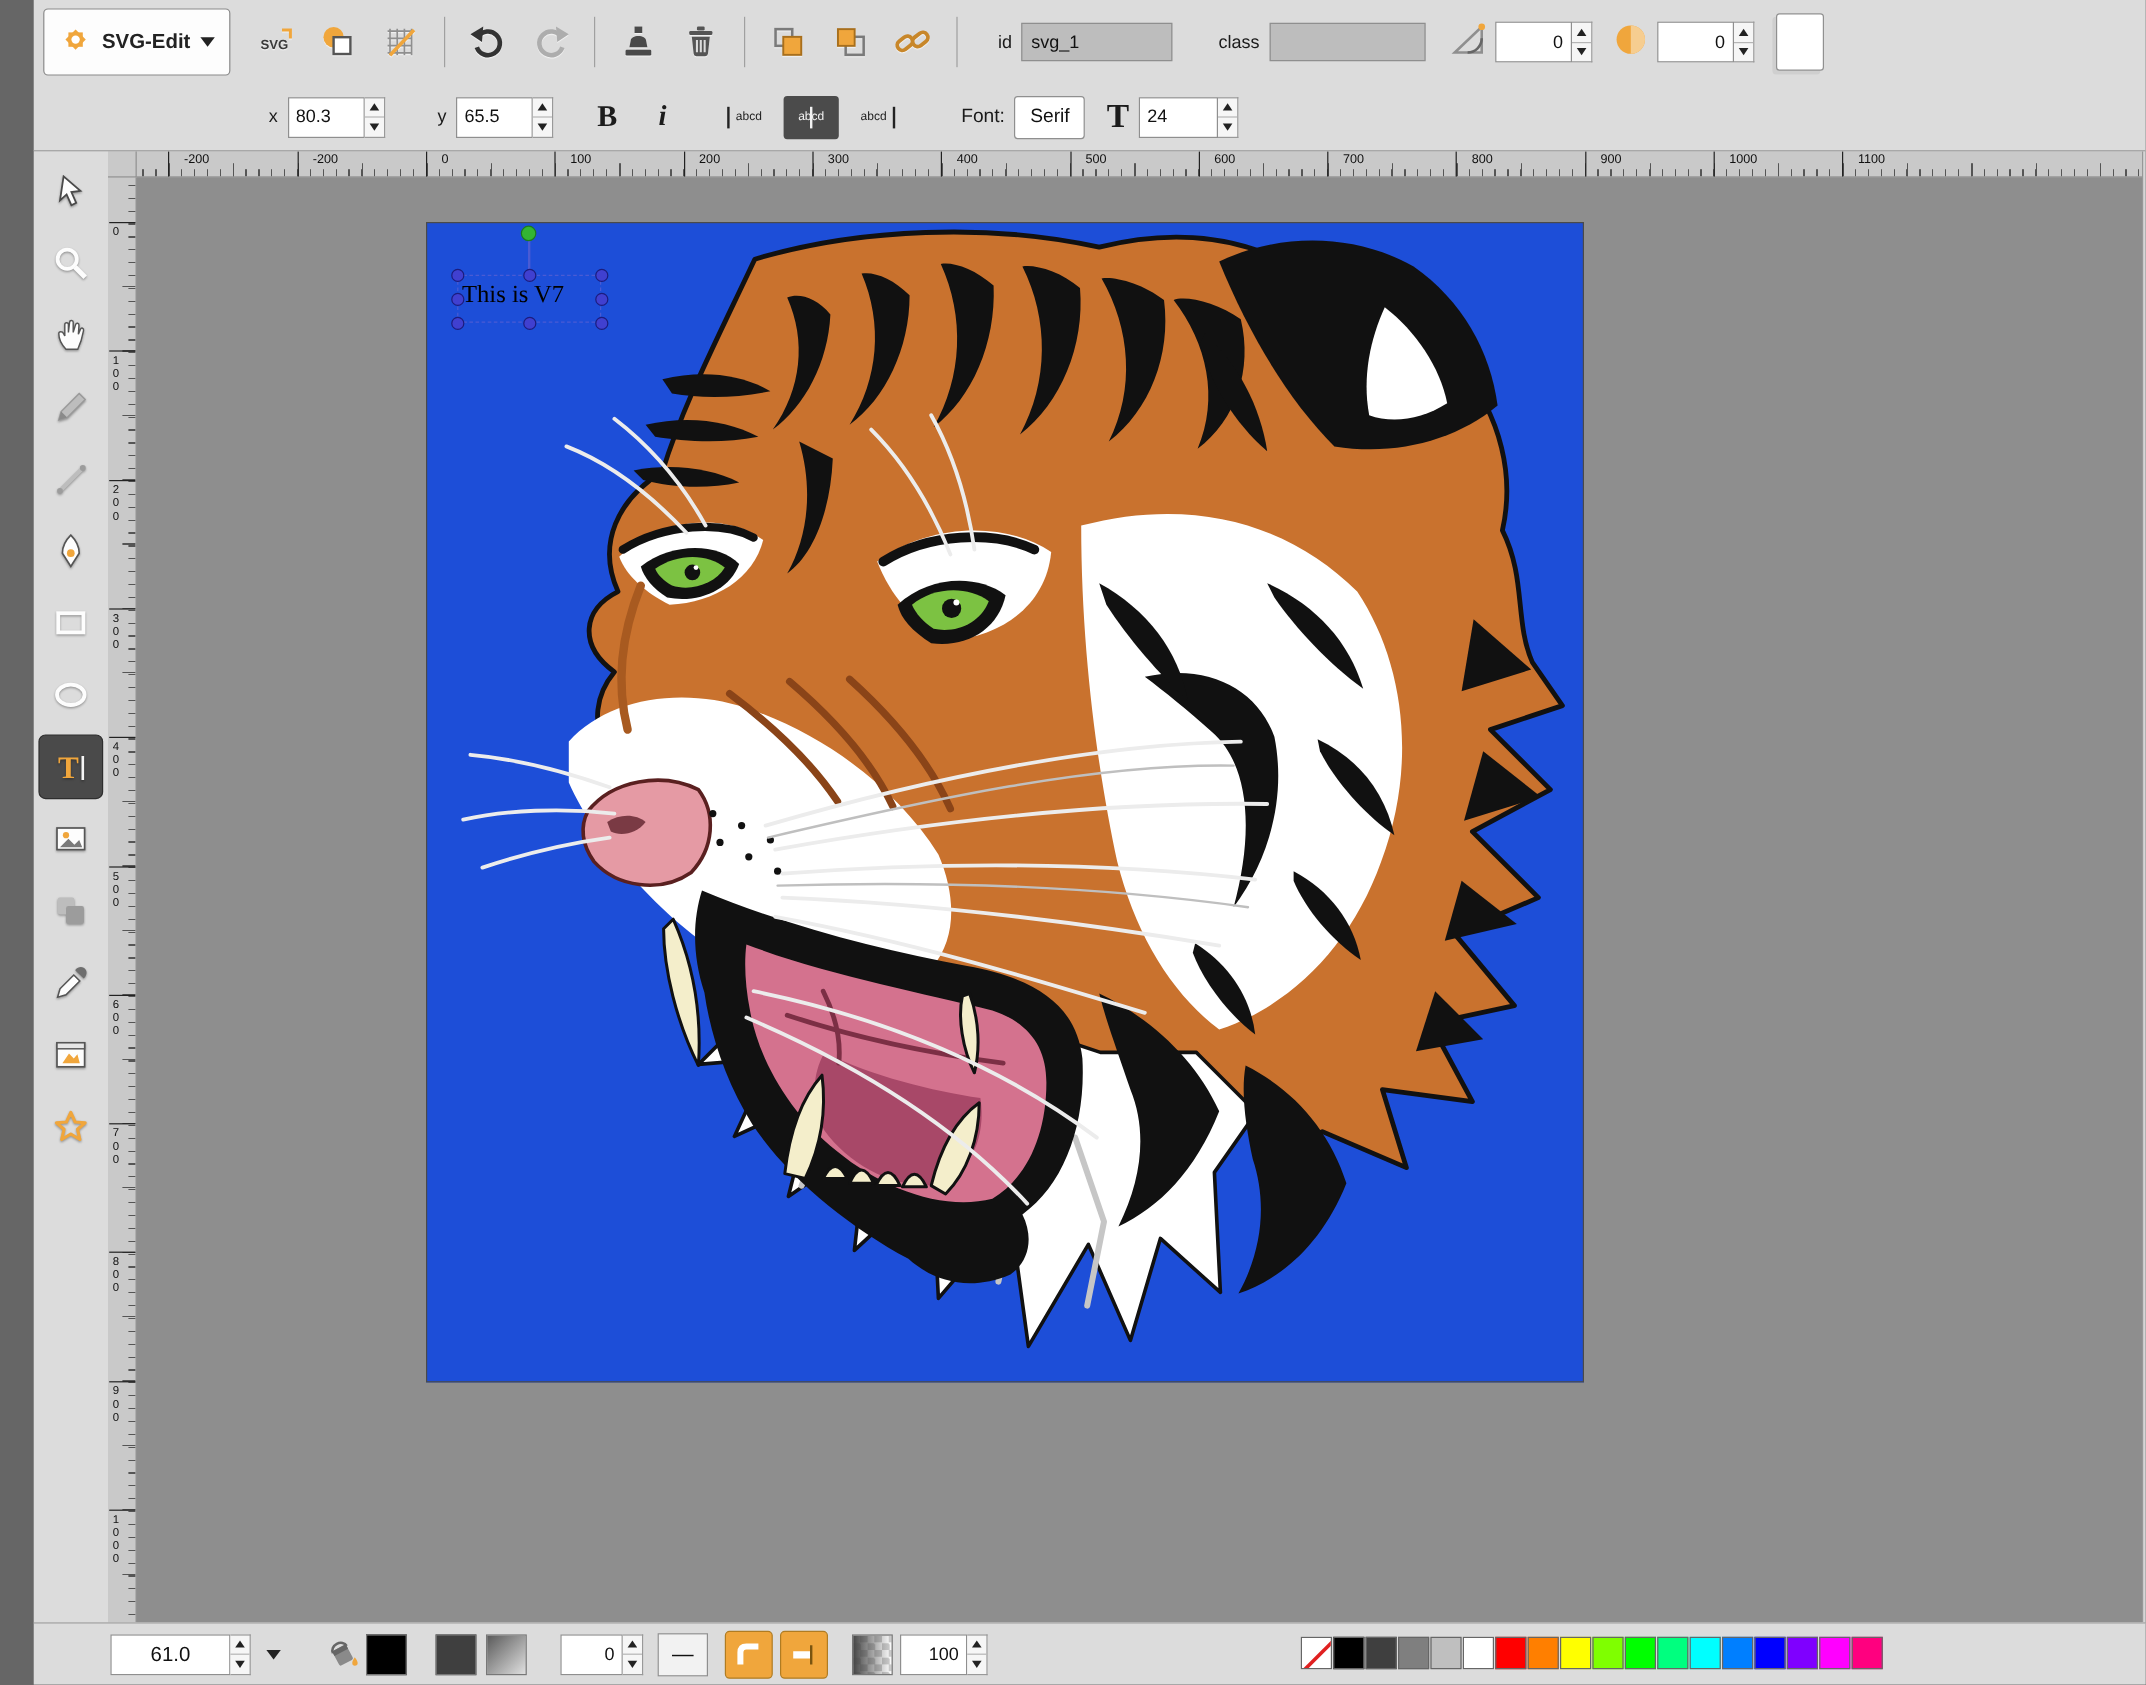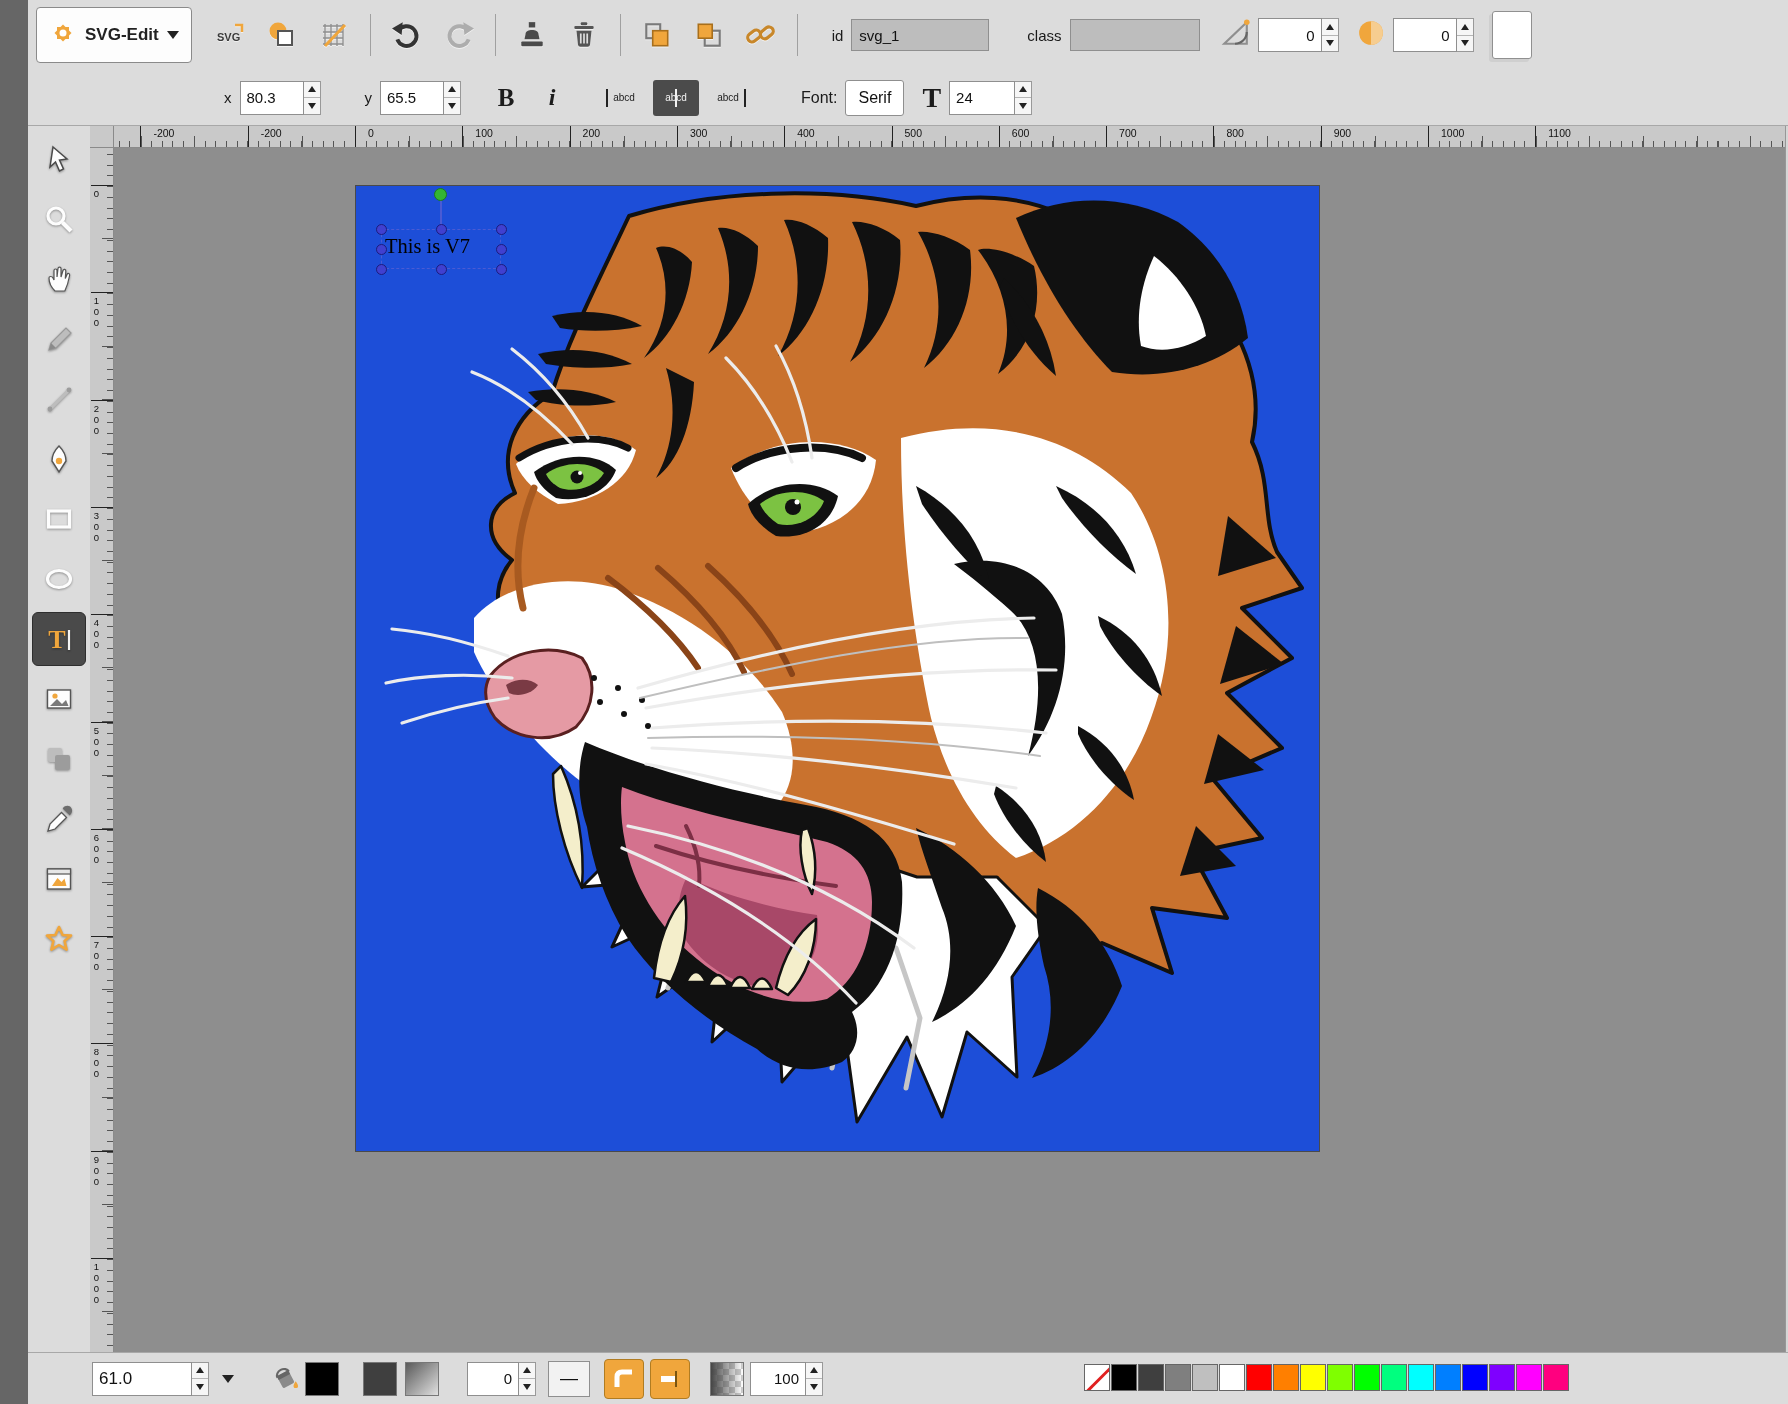--- a/index.html
+++ b/index.html
@@ -172,21 +172,21 @@
           <g fill="none" stroke="#c8872a" stroke-width="3">
             <rect x="2" y="12" width="13" height="8" rx="4" transform="rotate(-38 8.5 16)"></rect>
             <rect x="14" y="9" width="13" height="8" rx="4" transform="rotate(-38 20.5 13)"></rect>
           </g>
         </svg>
     </div>
 
     <div class="sep"></div>
 
     <span class="lab">id</span>
-    <input class="tinput" style="width: 138px;" value="svg_1">
+    <input class="tinput" style="width: 126px;" value="svg_1">
     <span class="lab" style="margin-left:10px">class</span>
     <input class="tinput" style="width: 130px;" value="">
 
     <span style="margin-left:12px">
       <svg width="30" height="30" viewBox="0 0 28 28">
           <path d="M4 24 L25 24 L25 4 Z" fill="none" stroke="#8f8f8f" stroke-width="2"></path>
           <path d="M14 24 A 11 11 0 0 0 25 13" fill="none" stroke="#666" stroke-width="2"></path>
           <circle cx="25" cy="4" r="2.6" fill="#f0a63c"></circle>
         </svg>
     </span>
@@ -564,21 +564,21 @@
       </div>
     </div>
   </div>
 
   <div class="layers-tab">
     <span class="layers-title">Layers</span>
   </div>
 
   <div class="toolbar-bottom">
     <div class="grp">
-      <input class="winput" style="width: 100px; text-align: left; font-size: 17px;" value="61.0">
+      <input class="winput" style="width: 100px; text-align: center; font-size: 17px;" value="61.0">
       <div class="spin">
           <div>
             <span class="tri-up"></span>
           </div>
           <div>
             <span class="tri-dn"></span>
           </div>
         </div>
       <div class="mini-btn">
           <span class="caret"></span>

